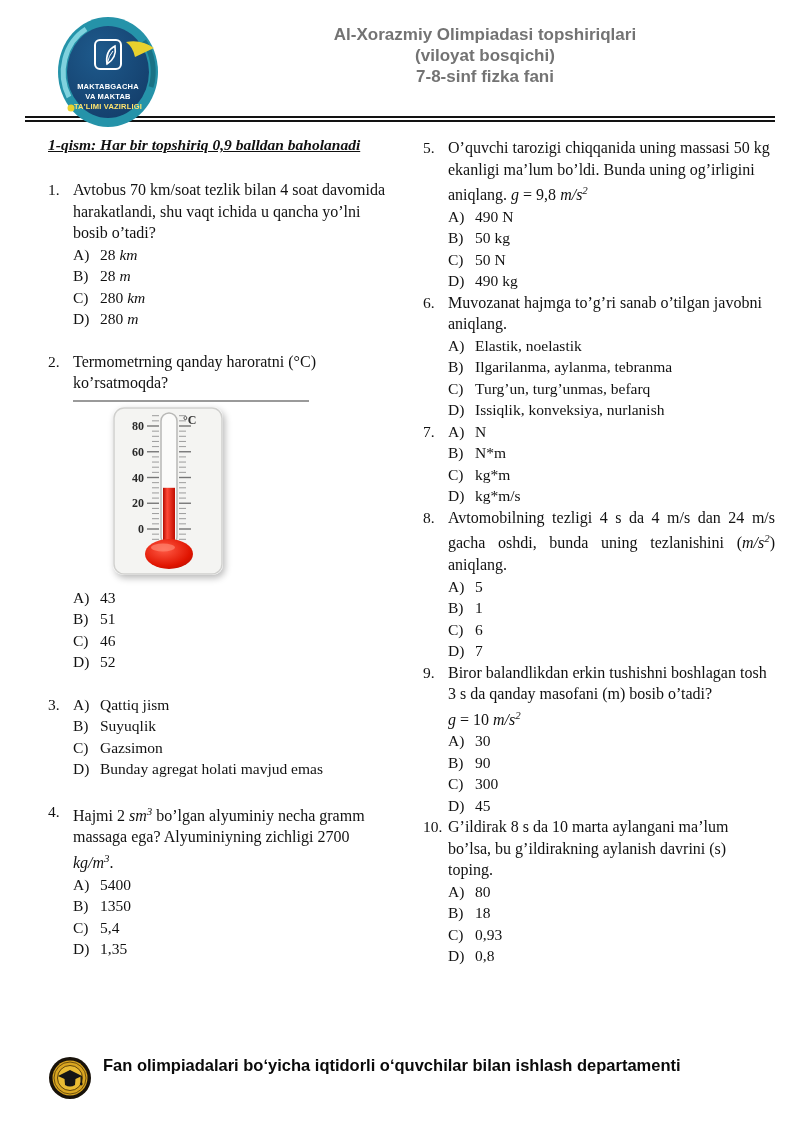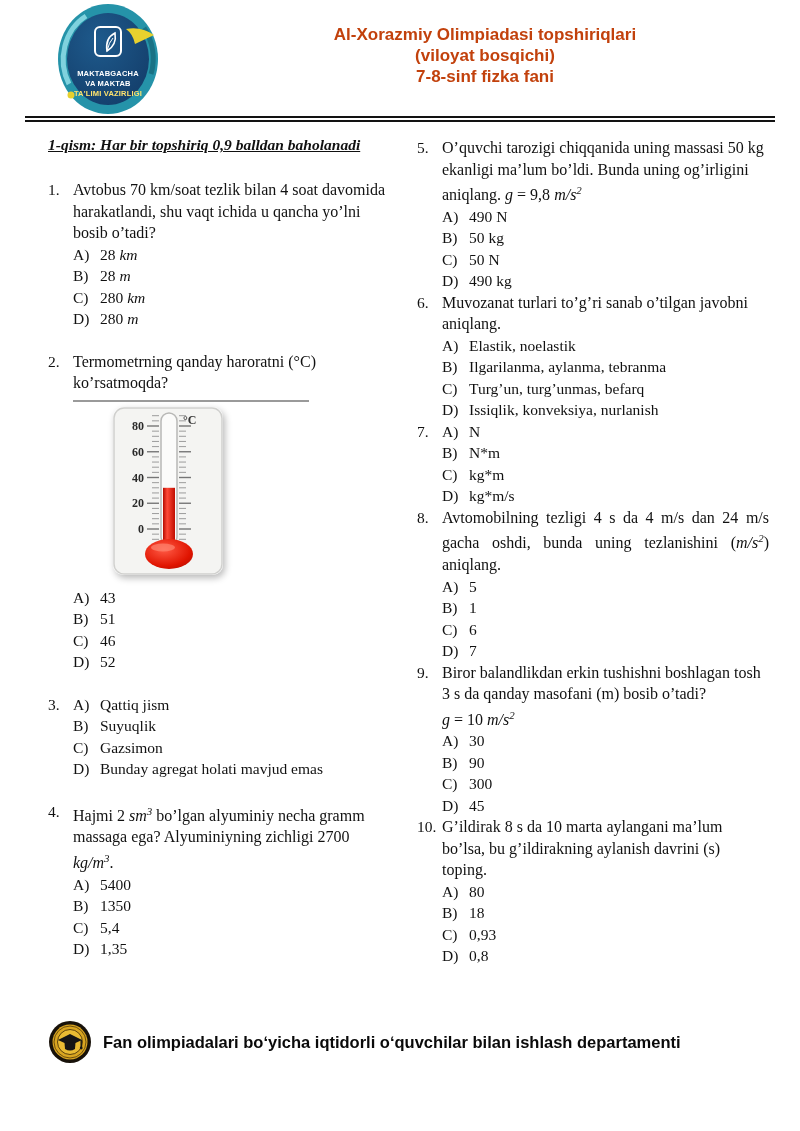--- a/index.html
+++ b/index.html
@@ -6,34 +6,34 @@
   .page{
     position:relative;
     width:800px;height:1131px;
     background:#ffffff;
     font-family:"Liberation Serif", serif;
     color:#111;
     overflow:hidden;
   }
   
   .header{position:relative;height:116px;}
-  .hlogo{position:absolute;left:56px;top:2px;width:104px;height:114px;}
+  .hlogo{position:absolute;left:56px;top:15px;width:104px;height:114px;}
   .header-title{
     margin-left:180px;width:610px;padding-top:24px;
     text-align:center;
     font-family:"Liberation Sans", sans-serif;
-    font-weight:bold;font-size:17px;line-height:21px;color:#c2410c;
+    font-weight:bold;font-size:17px;line-height:21px;color:#737373;
   }
   .header-rule{
     margin:0 25px;height:2px;
     border-top:2.5px solid #121212;
     border-bottom:2.5px solid #121212;
   }
   
-  .content{display:flex;gap:22px;padding:13px 0 0 48px;}
+  .content{display:flex;gap:28px;padding:13px 0 0 48px;}
   .col-left{width:347px;}
   .col-right{width:352px;padding-top:2px;}
   .section-heading{
     margin:0 0 24px 0;
     font-size:15.5px;font-weight:bold;font-style:italic;
     text-decoration:underline;line-height:20px;white-space:nowrap;
   }
   .question{display:flex;margin:0;}
   .col-left .question{margin-bottom:21px;}
   .col-right .question{margin-bottom:0;}
@@ -50,21 +50,21 @@
   
   .fig-rule{width:236px;height:0;border-top:2px solid #9a9a9a;margin:6px 0 2px 0;}
   .thermo-wrap{display:inline-block;margin:3px 0 8px 40px;border-radius:10px;
     box-shadow:2px 3px 7px rgba(0,0,0,.28);}
   .thermo-wrap svg{display:block;}
   .tmaj{stroke:#767676;stroke-width:1.4;}
   .tmin{stroke:#9c9c9c;stroke-width:1;}
   .tlabel{font-family:"Liberation Serif",serif;font-weight:bold;font-size:12px;fill:#2a2a2a;}
   .tunit{font-family:"Liberation Serif",serif;font-weight:bold;font-size:12px;fill:#333;}
   
-  .footer{position:absolute;left:48px;top:1020px;display:flex;align-items:center;gap:11px;}
+  .footer{position:absolute;left:48px;top:1056px;display:flex;gap:11px;}
   .footer-text{
     font-family:"Liberation Sans", sans-serif;
     font-weight:bold;font-size:16.5px;color:#0a0a0a;
   }
   
   .hlogo-text{font-family:"Liberation Sans",sans-serif;font-weight:bold;font-size:7.5px;fill:#ffffff;letter-spacing:.2px;}
   .hlogo-text.yellow{fill:#ffe36e;}
 </style>
 </head>
 <body>
@@ -298,21 +298,21 @@
                 <div class="option">
                   <span class="opt-label">D)</span>
                   <span class="opt-value">490 kg</span>
                 </div>
               </div>
             </div>
           </div>
           <div class="question">
             <span class="q-num">6.</span>
             <div class="q-body">
-              <p class="q-text">Muvozanat turlari to’g’ri sanab o’tilgan javobni aniqlang.</p>
+              <p class="q-text">Muvozanat hajmga to’g’ri sanab o’tilgan javobni aniqlang.</p>
               <div class="options">
                 <div class="option">
                   <span class="opt-label">A)</span>
                   <span class="opt-value">Elastik, noelastik</span>
                 </div>
                 <div class="option">
                   <span class="opt-label">B)</span>
                   <span class="opt-value">Ilgarilanma, aylanma, tebranma</span>
                 </div>
                 <div class="option">

